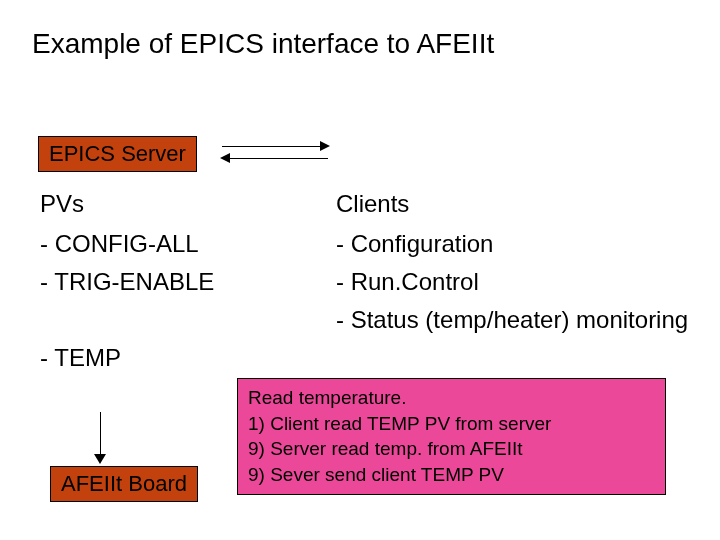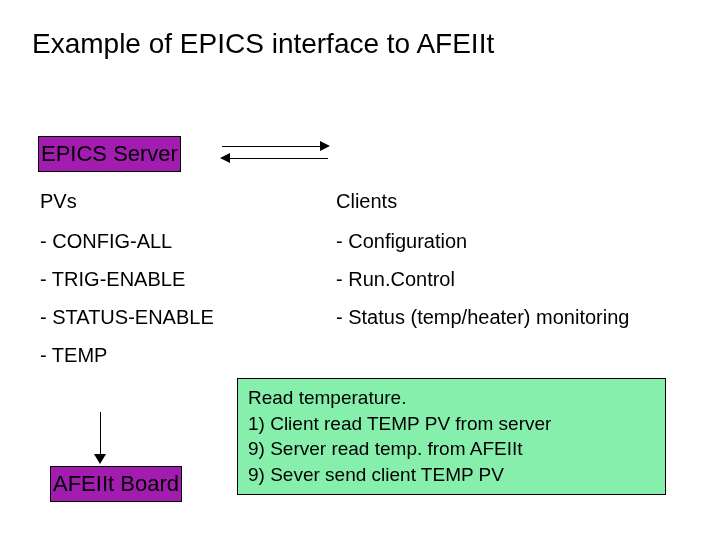--- a/index.html
+++ b/index.html
@@ -1,66 +1,65 @@
 <!DOCTYPE html>
 <html><head>
 <meta charset="utf-8">
 <style>
   html,body{margin:0;padding:0;width:720px;height:540px;background:#fff;font-family:Verdana,Geneva,sans-serif;color:#000}
   .slide{position:relative;width:720px;height:516px}
   .title{position:absolute;left:32px;top:28px;font-size:28px}
   .rw{position:absolute;left:240px;top:98px;font-size:22px}
-  .box{position:absolute;border:1px solid #000;padding:4px 2px;font-size:22px;background:#a21caf}
+  .box{position:absolute;border:1px solid #000;padding:4px 10px;font-size:22px;background:#c2410c}
   .server-box{left:38px;top:136px}
   .client-box{left:334px;top:136px}
   
   .arrow-line{position:absolute;height:1px;background:#000}
   .arrow-head{position:absolute;width:0;height:0;border-style:solid}
   
-  .item{position:absolute;font-size:20px}
+  .item{position:absolute;font-size:24px}
   
   .pvs-h{left:40px;top:190px}
   .l1{left:40px;top:230px}
   .l2{left:40px;top:268px}
   .l3{left:40px;top:306px}
   .l4{left:40px;top:344px}
   .l5{left:40px;top:382px}
   
   .cli-h{left:336px;top:190px}
   .r1{left:336px;top:230px}
   .r2{left:336px;top:268px}
   .r3{left:336px;top:306px}
   
   .afeiit-box{left:50px;top:466px}
   
   .down-line{position:absolute;left:100px;top:412px;width:1px;height:44px;background:#000}
   .down-head{position:absolute;left:94px;top:454px;width:0;height:0;border-left:6px solid transparent;border-right:6px solid transparent;border-top:10px solid #000}
   
-  .note{position:absolute;left:237px;top:378px;width:407px;background:#86efac;border:1px solid #000;font-size:19px;padding:6px 10px;line-height:1.35}
+  .note{position:absolute;left:237px;top:378px;width:407px;background:#ec4899;border:1px solid #000;font-size:19px;padding:6px 10px;line-height:1.35}
 </style>
 </head>
 <body>
 
 <div class="slide">
 
   <div class="title">Example of EPICS interface to AFEIIt</div>
 
 
   <div class="box server-box">EPICS Server</div>
 
   <div class="arrow-line" style="left:222px;top:146px;width:100px"></div>
   <div class="arrow-head" style="left:320px;top:141px;border-width:5px 0 5px 10px;border-color:transparent transparent transparent #000"></div>
 
   <div class="arrow-line" style="left:228px;top:158px;width:100px"></div>
   <div class="arrow-head" style="left:220px;top:153px;border-width:5px 10px 5px 0;border-color:transparent #000 transparent transparent"></div>
 
   <div class="item pvs-h">PVs</div>
   <div class="item l1">- CONFIG-ALL</div>
   <div class="item l2">- TRIG-ENABLE</div>
-  <div class="item l3">- STATUS-ENABLE</div>
   <div class="item l4">- TEMP</div>
 
   <div class="item cli-h">Clients</div>
   <div class="item r1">- Configuration</div>
   <div class="item r3">- Status (temp/heater) monitoring</div>
   <div class="item r2">- Run.Control</div>
 
   <div class="down-line"></div>
   <div class="down-head"></div>
 

